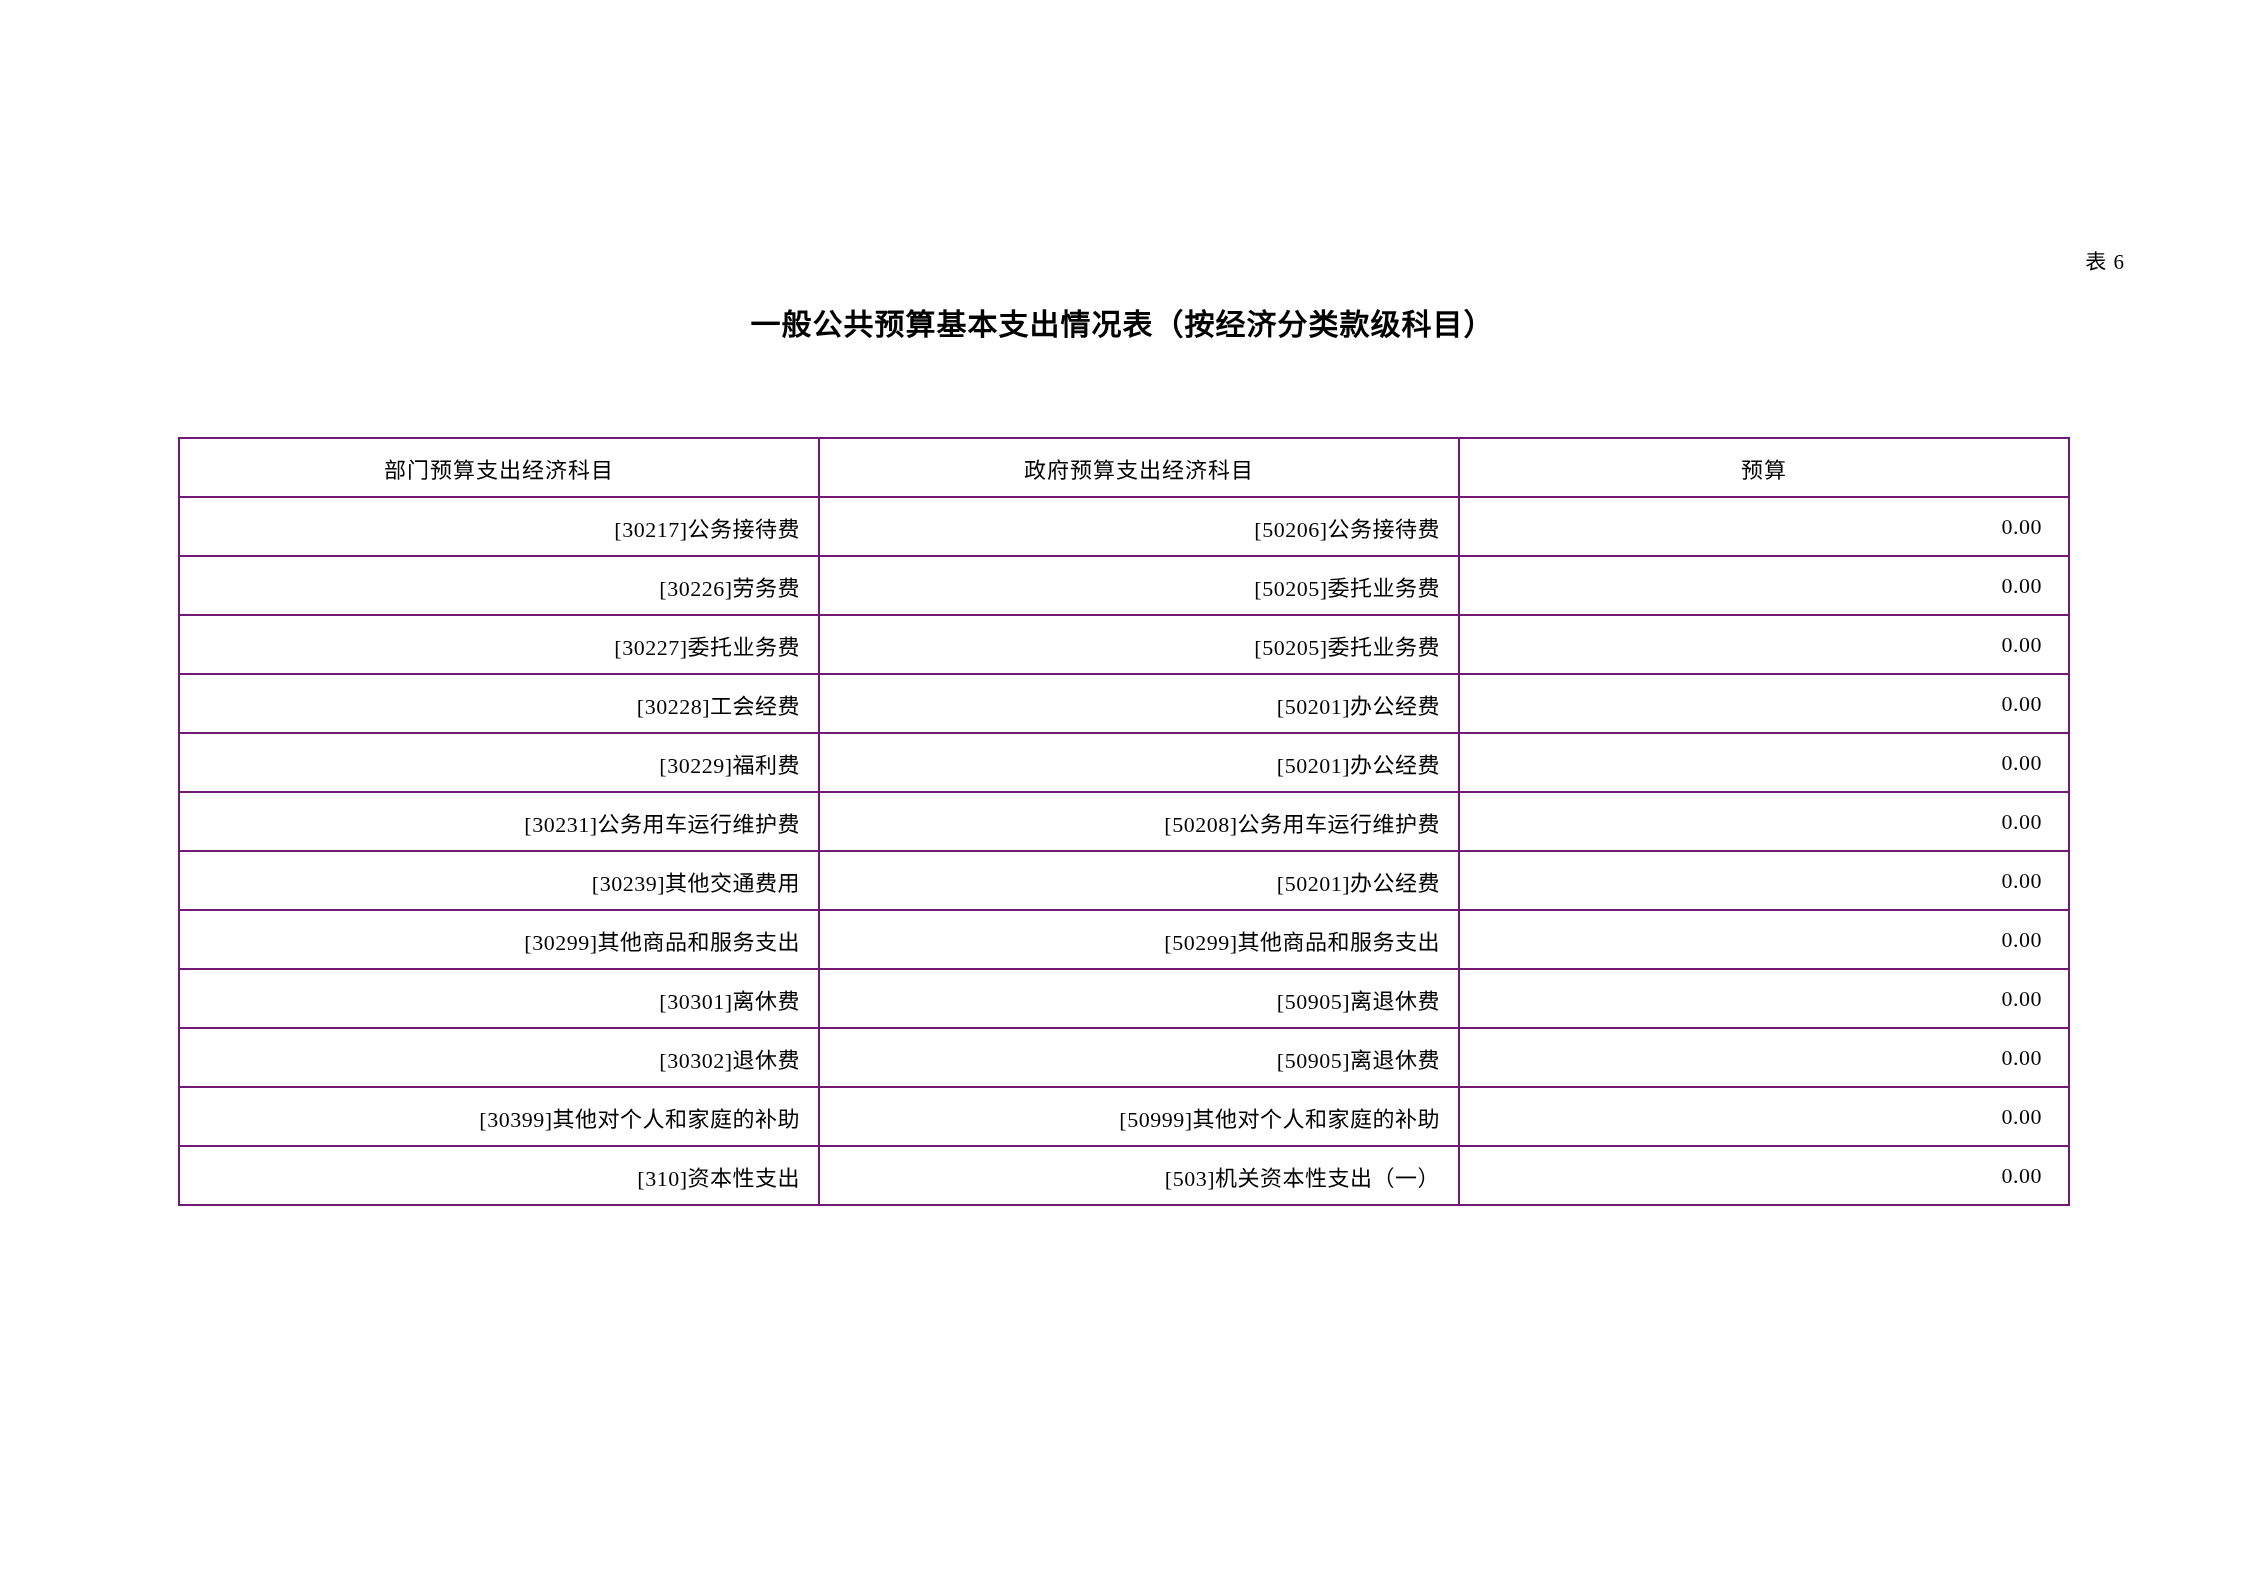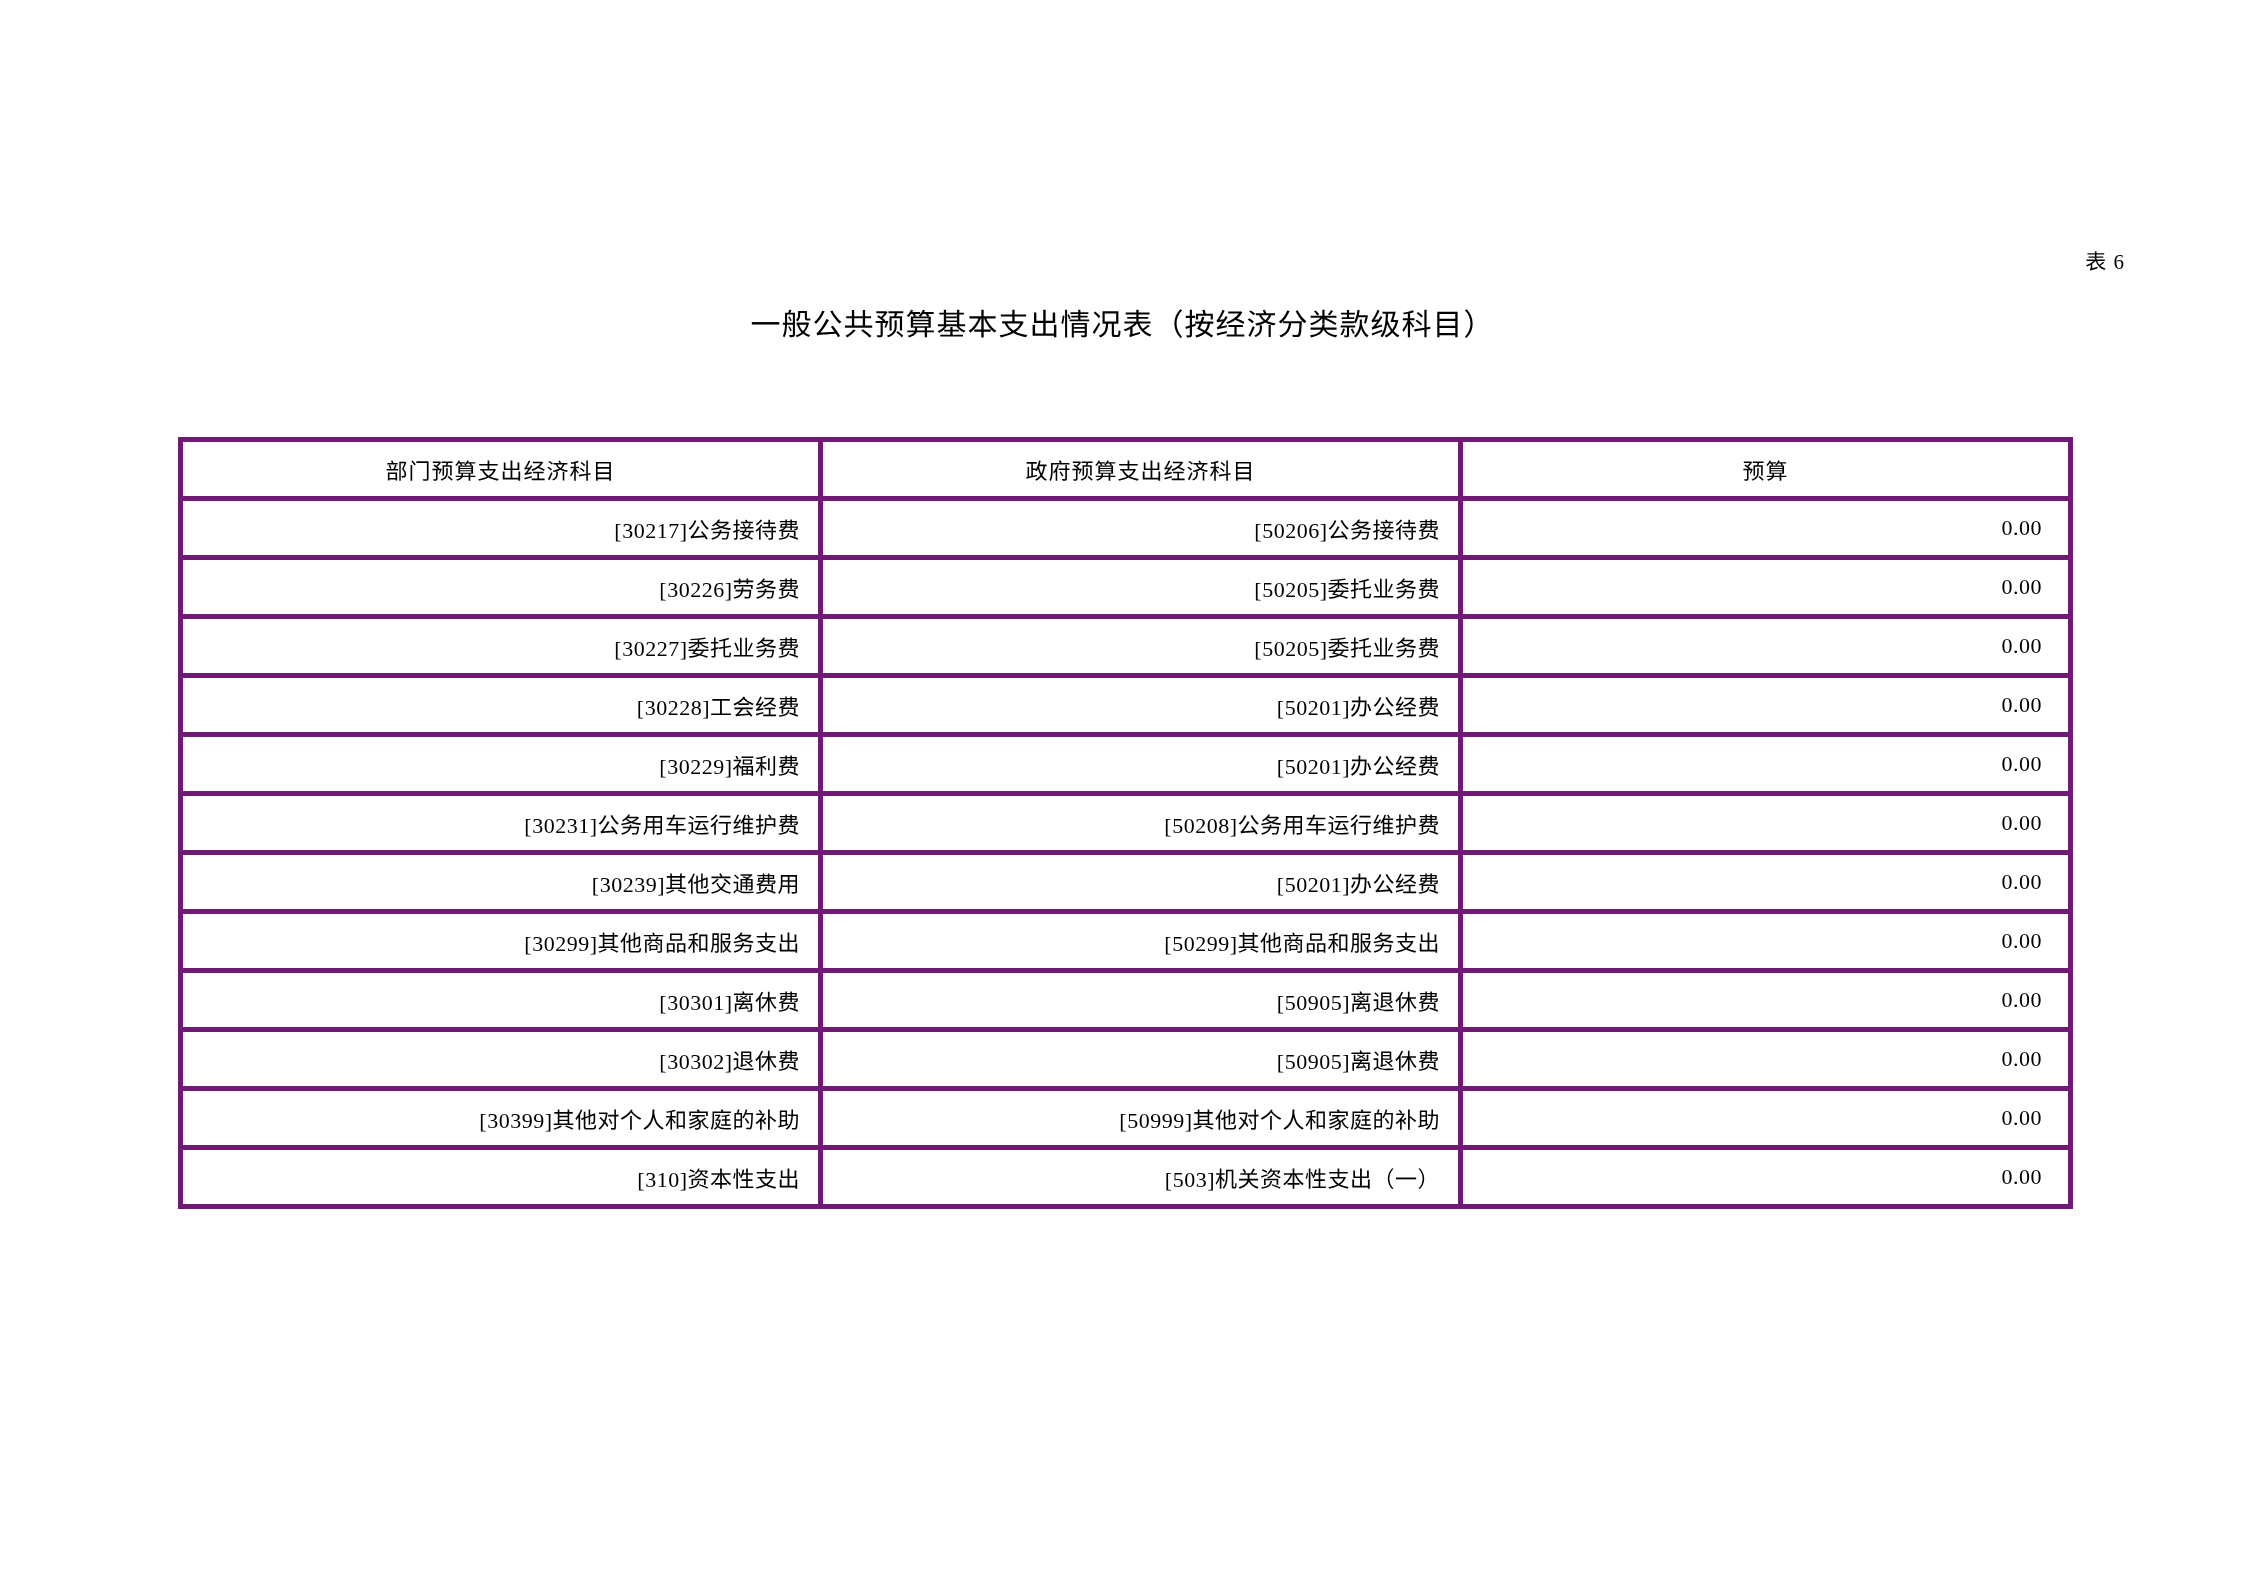--- a/index.html
+++ b/index.html
@@ -28,21 +28,21 @@
     font-size: 21px;
     letter-spacing: 1px;
   }
   .doc-title {
     position: absolute;
     top: 300px;
     left: 0;
     width: 2245px;
     text-align: center;
     font-size: 30px;
-    font-weight: normal;
+    font-weight: bold;
     letter-spacing: 1px;
   }
   .meta-row {
     position: absolute;
     top: 370px;
     left: 183px;
     width: 1880px;
     display: flex;
     align-items: baseline;
     justify-content: space-between;
@@ -67,21 +67,21 @@
   table.budget {
     position: absolute;
     top: 437px;
     left: 178px;
     width: 1890px;
     border-collapse: collapse;
     table-layout: fixed;
   }
   table.budget th,
   table.budget td {
-    border: 5px solid #701a75;
+    border: 2px solid #701a75;
     height: 59px;
     font-size: 22px;
     font-weight: normal;
     padding: 0 18px;
     box-sizing: border-box;
   }
   table.budget th {
     text-align: center;
     letter-spacing: 1px;
   }

